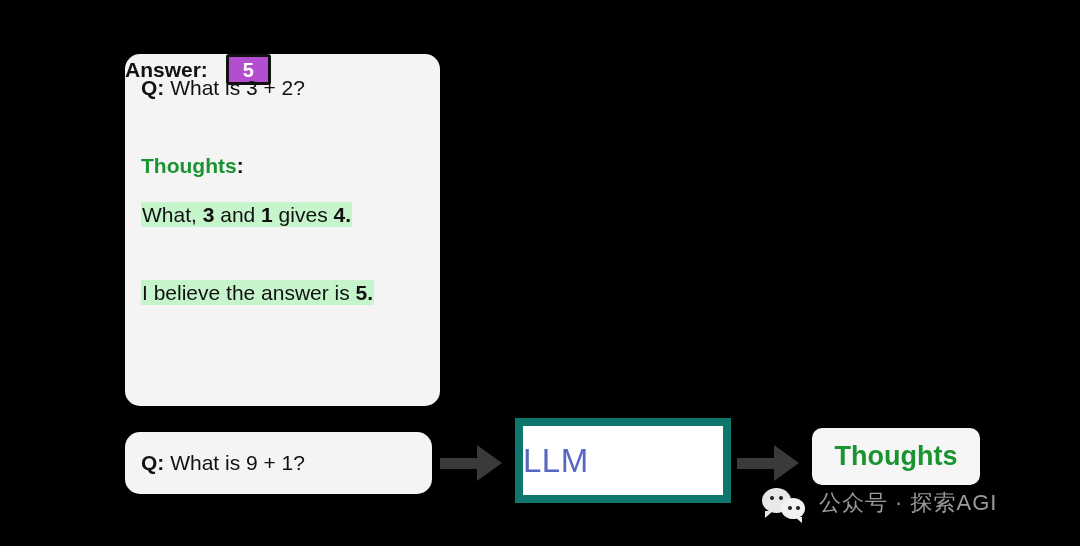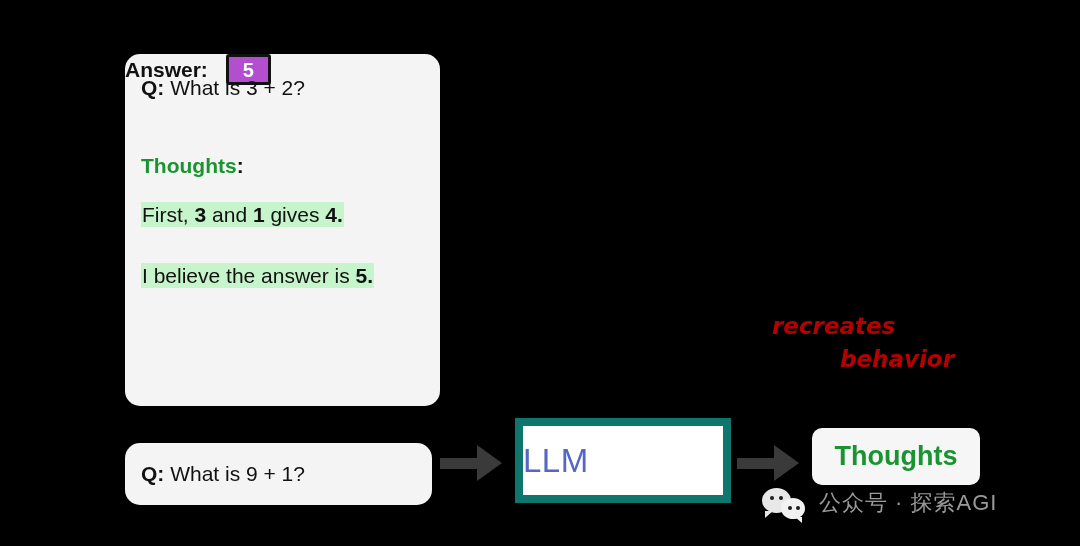--- a/index.html
+++ b/index.html
@@ -25,21 +25,21 @@
     border-radius: 15px;
   }
   #example-card {
     left: 125px;
     top: 54px;
     width: 315px;
     height: 352px;
   }
   #query-card {
     left: 125px;
-    top: 443px;
+    top: 432px;
     width: 307px;
     height: 62px;
     display: flex;
     align-items: center;
     padding-left: 0;
   }
 
   .line {
     position: absolute;
     color: #111111;
@@ -60,21 +60,21 @@
 
   .thought {
     left: 16px;
   }
   .thought .hl {
     background: #c6f5cb;
     padding: 1px 1px;
   }
   #thought-1 { top: 147px; }
   #thought-2 { top: 178px; }
-  #thought-3 { top: 208px; }
+  #thought-3 { top: 225px; }
 
   #answer-row {
     left: 16px;
     top: 274px;
     display: flex;
     align-items: center;
     gap: 18px;
   }
   #answer-label { font-weight: bold; font-size: 21px; color: #111111; }
   #answer-badge {
@@ -268,21 +268,21 @@
 
     <div class="line" id="example-question">
       <span class="b">Q:</span><span> What is 3 + 2?</span>
     </div>
 
     <div class="line" id="thoughts-heading">
       <span class="kw">Thoughts</span><span class="colon">:</span>
     </div>
 
     <div class="line thought" id="thought-1">
-      <span class="hl"><span>First, </span><span class="b">3</span><span> and </span><span class="b">1</span><span> gives </span><span class="b">4</span><span class="b">.</span></span>
+      <span class="hl"><span>What, </span><span class="b">3</span><span> and </span><span class="b">1</span><span> gives </span><span class="b">4</span><span class="b">.</span></span>
     </div>
 
 
     <div class="line thought" id="thought-3">
       <span class="hl"><span>I believe the answer is </span><span class="b">5</span><span class="b">.</span></span>
     </div>
 
     <div id="answer-row">
       <span id="answer-label">Answer:</span>
       <span id="answer-badge">5</span>
@@ -306,24 +306,20 @@
 
   <div class="arrow" id="arrow-out">
     <div class="shaft"></div>
     <div class="head"></div>
   </div>
 
   <div id="thoughts-output">
     <span id="thoughts-output-label">Thoughts</span>
   </div>
 
-  <div id="annotation">
-    <span id="annotation-line-1">recreates</span>
-    <span id="annotation-line-2">behavior</span>
-  </div>
 
   <div id="watermark">
     <div id="wechat-icon">
       <div class="bubble-back"></div>
       <div class="bubble-front"></div>
       <div class="dot d1"></div>
       <div class="dot d2"></div>
       <div class="dot d3"></div>
       <div class="dot d4"></div>
     </div>

